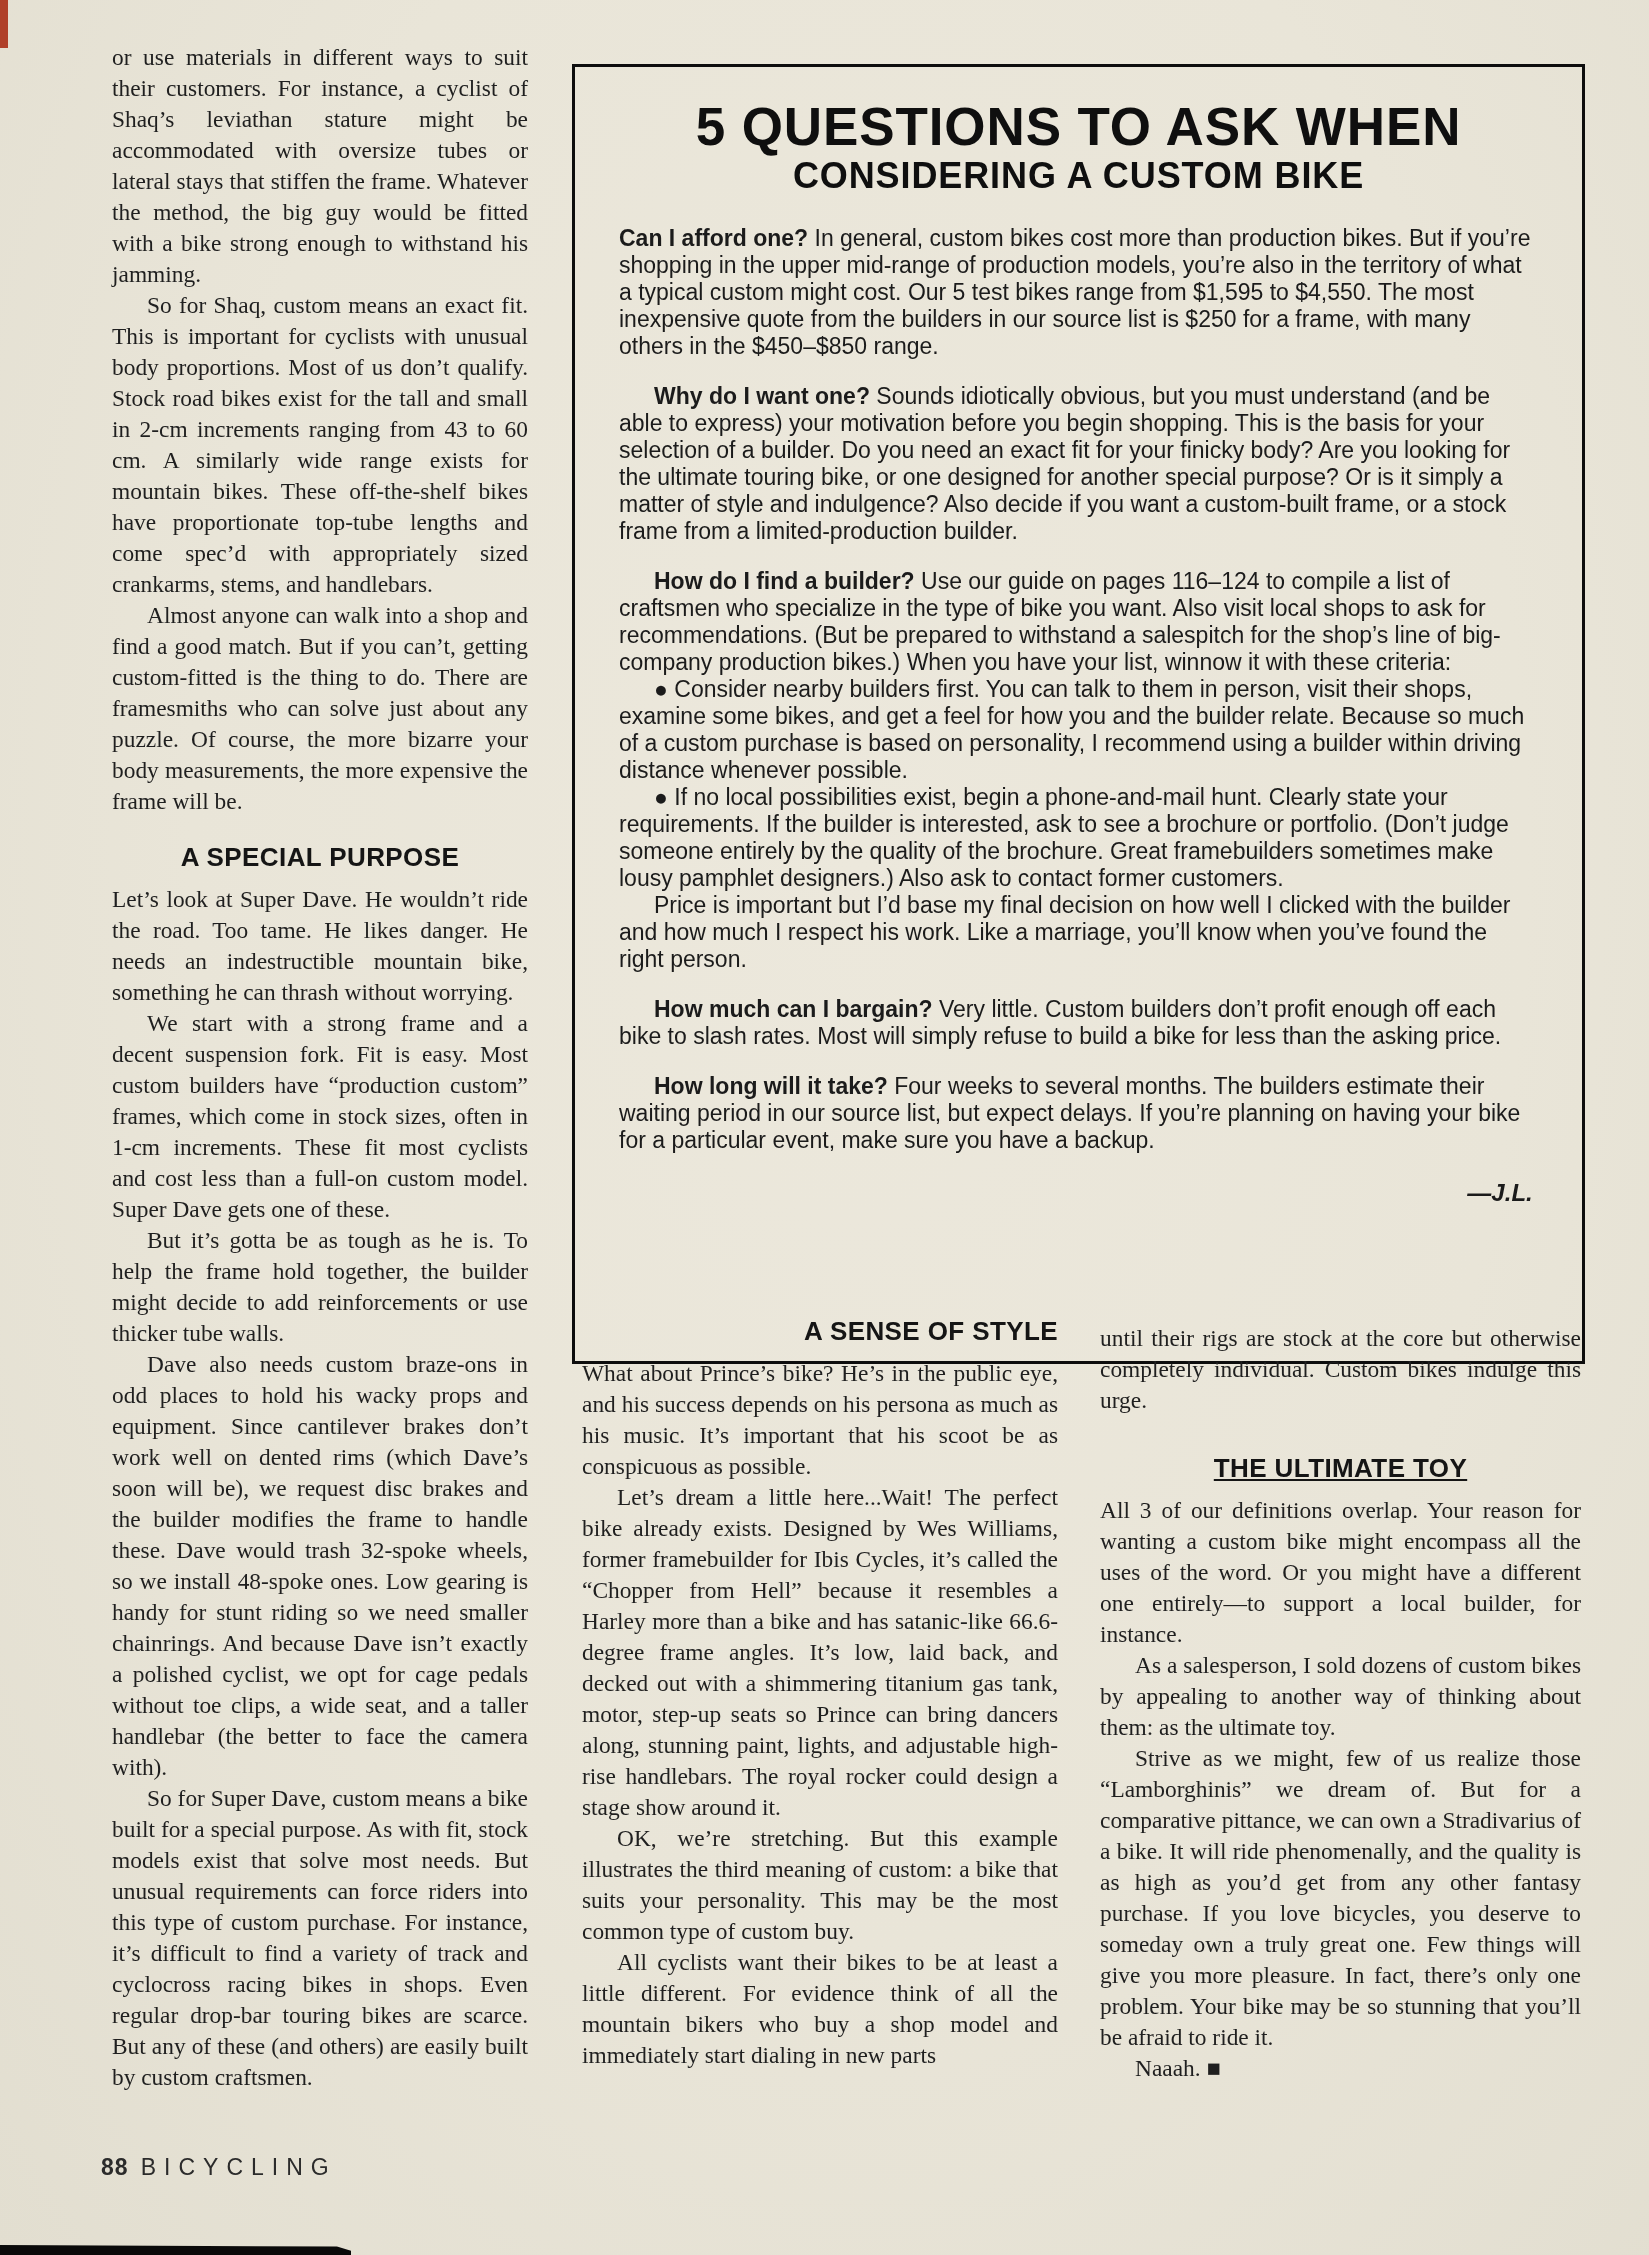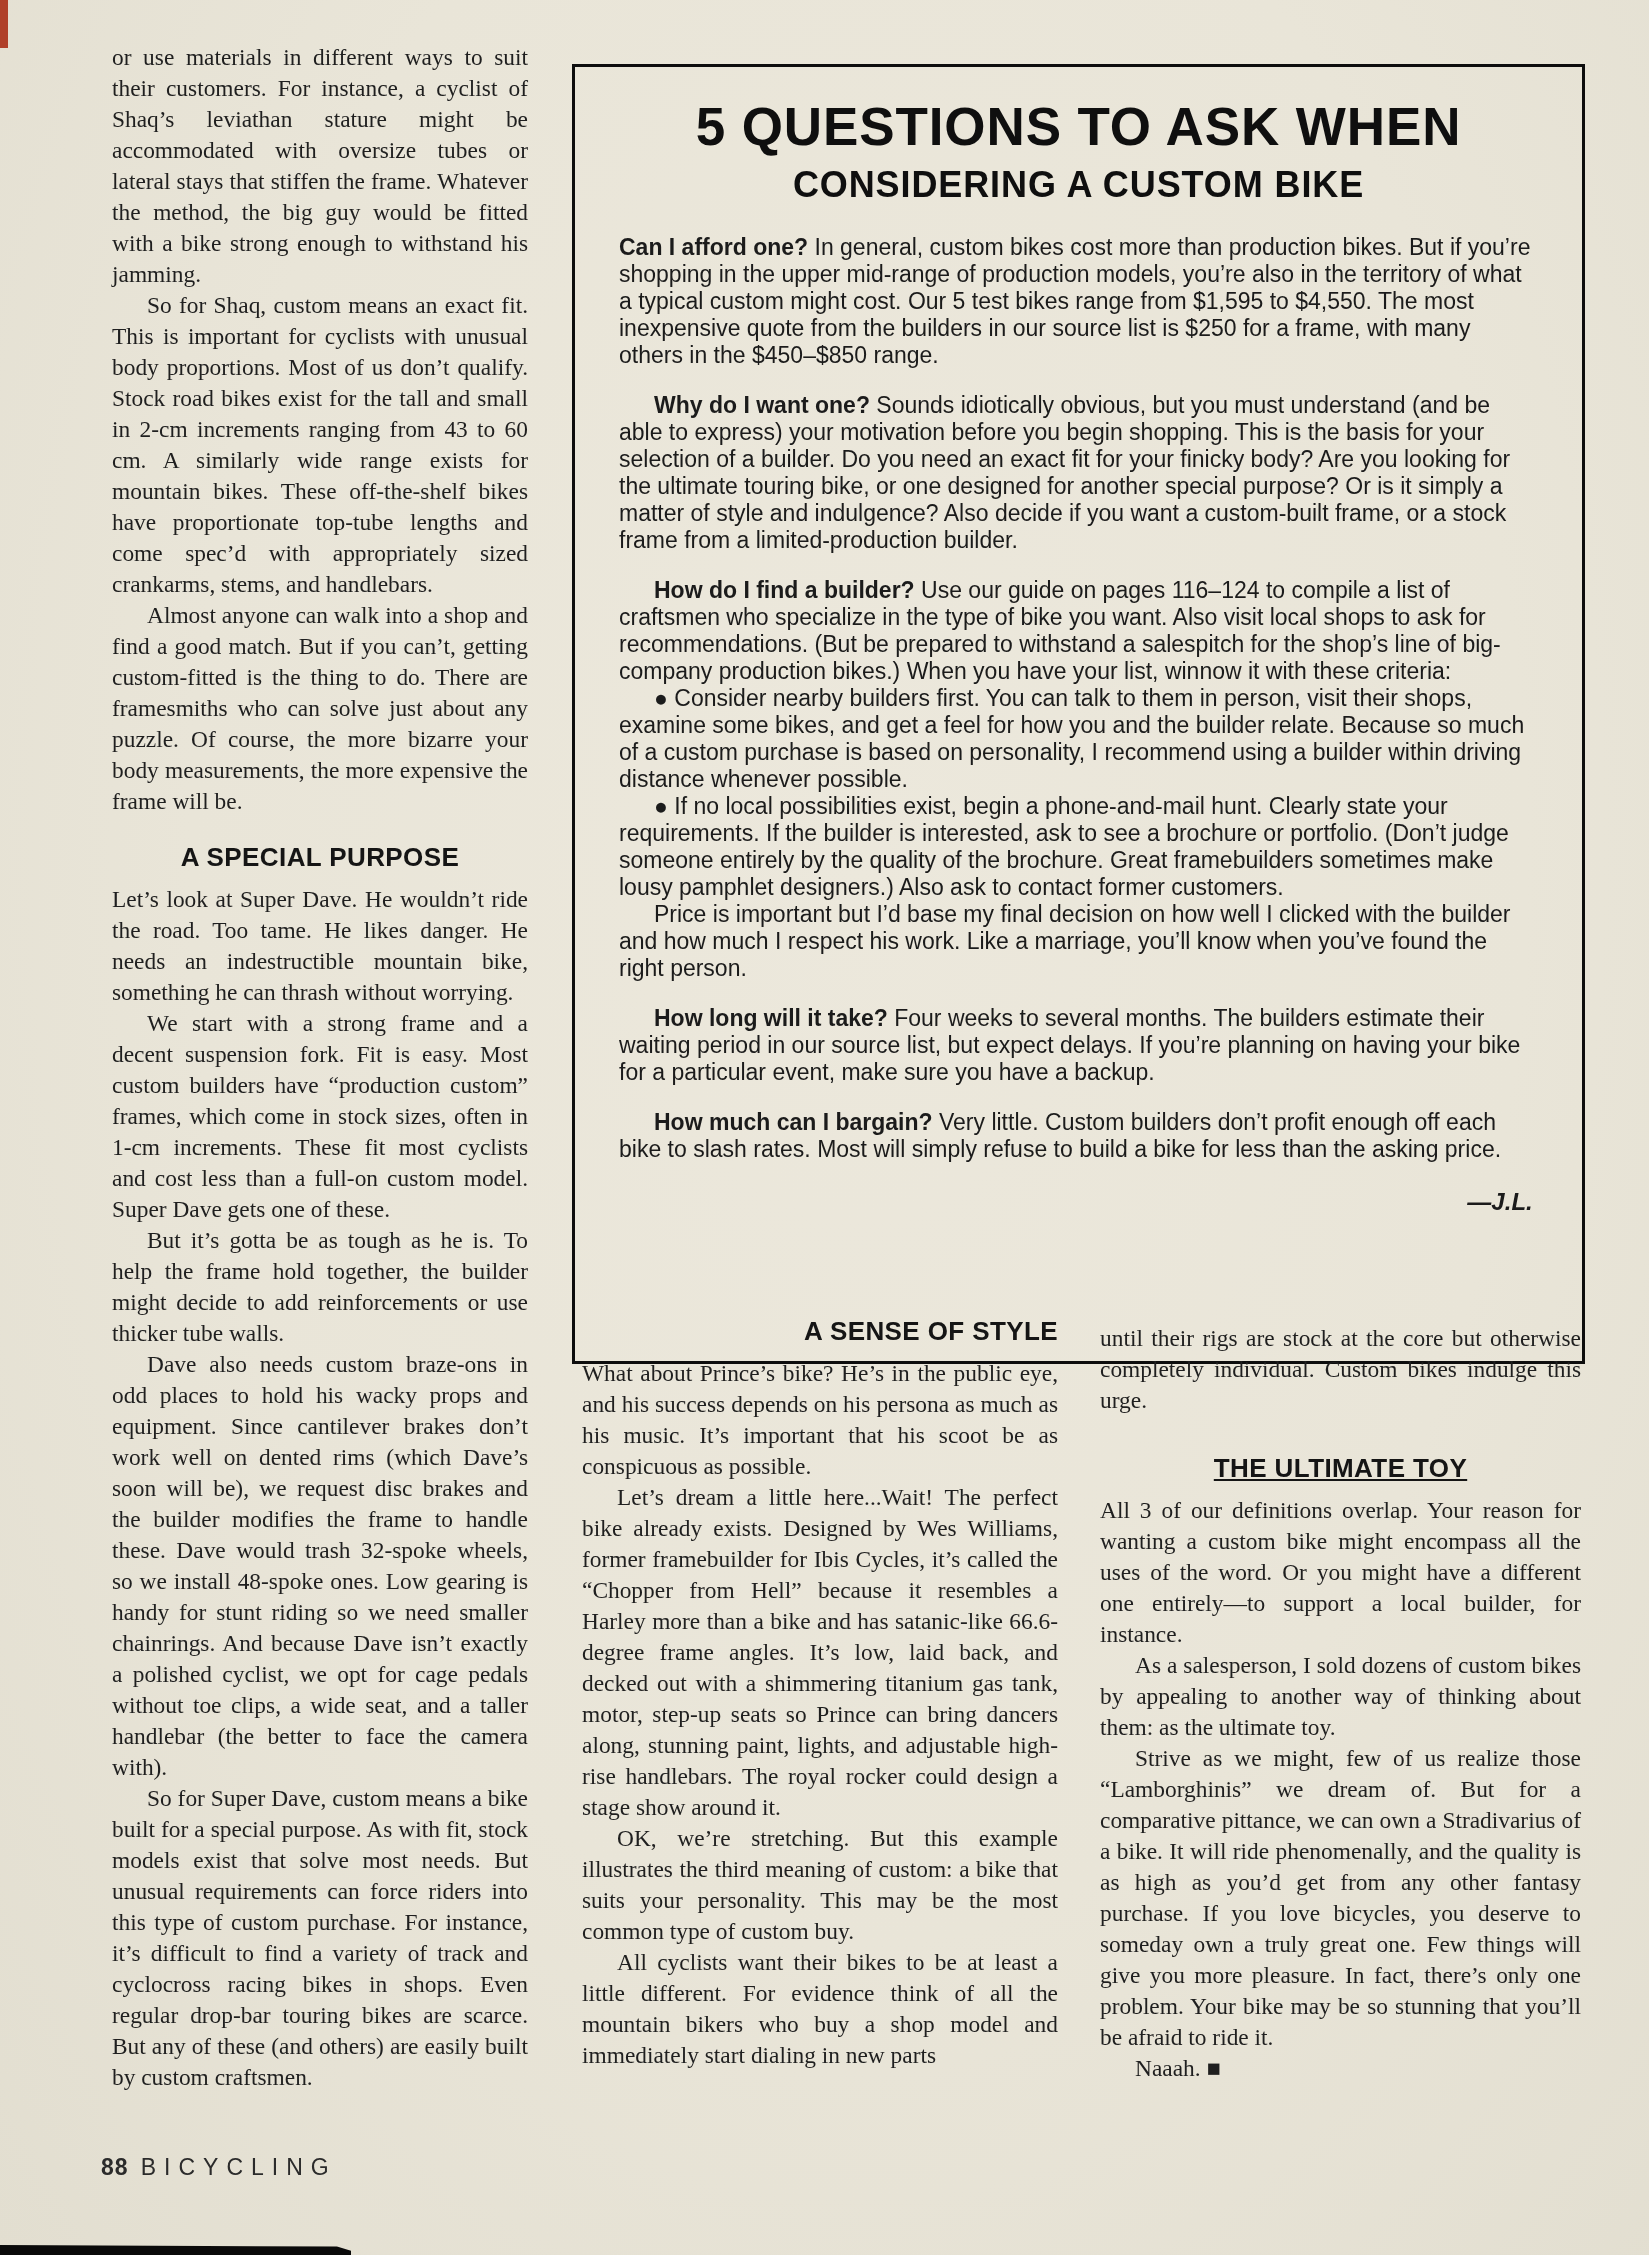--- a/index.html
+++ b/index.html
@@ -29,21 +29,21 @@
   .right-col .sec-heading{margin-top:37px;text-decoration:underline;}
 
   
   .qbox{
     position:absolute; left:572px; top:64px; width:1013px; height:1300px;
     box-sizing:border-box; border:3.5px solid var(--box-border);
     padding:32px 44px 0 44px; background:transparent;
     font-family:"Liberation Sans", sans-serif; color:#1b1b1b;
   }
   .qbox-title1{font-size:53px; font-weight:bold; text-align:center; letter-spacing:0.9px; line-height:1.05; color:#0f0f0f;}
-  .qbox-title2{font-size:36px; font-weight:bold; text-align:center; letter-spacing:0.9px; margin-top:9px; color:#0f0f0f;}
+  .qbox-title2{font-size:36px; font-weight:bold; text-align:center; letter-spacing:0.9px; margin-top:0; color:#0f0f0f;}
   .qbox-body{margin-top:28px; font-size:23px; line-height:27px; text-align:left;}
   .qbox-body p{margin:0;}
   .qbox-body p.q{margin-top:23px;}
   .qbox-body p.q:first-child{margin-top:0;}
   .qbox-body p.qindent{text-indent:35px;}
   .qbox-body p.bullet{text-indent:35px;}
   .qbox-body p.plain-indent{text-indent:35px;}
   .qbox-body b{font-weight:bold;}
   .qbox-byline{margin-top:25px; text-align:right; font-weight:bold; font-style:italic; font-size:24px; padding-right:5.3px;}
 
@@ -86,22 +86,22 @@
   <div class="qbox">
     <div class="qbox-title1">5 QUESTIONS TO ASK WHEN</div>
     <div class="qbox-title2">CONSIDERING A CUSTOM BIKE</div>
     <div class="qbox-body">
         <p class="q"><b>Can I afford one? </b>In general, custom bikes cost more than production bikes. But if you’re shopping in the upper mid-range of production models, you’re also in the territory of what a typical custom might cost. Our 5 test bikes range from $1,595 to $4,550. The most inexpensive quote from the builders in our source list is $250 for a frame, with many others in the $450–$850 range.</p>
         <p class="q qindent"><b>Why do I want one? </b>Sounds idiotically obvious, but you must understand (and be able to express) your motivation before you begin shopping. This is the basis for your selection of a builder. Do you need an exact fit for your finicky body? Are you looking for the ultimate touring bike, or one designed for another special purpose? Or is it simply a matter of style and indulgence? Also decide if you want a custom-built frame, or a stock frame from a limited-production builder.</p>
         <p class="q qindent"><b>How do I find a builder? </b>Use our guide on pages 116–124 to compile a list of craftsmen who specialize in the type of bike you want. Also visit local shops to ask for recommendations. (But be prepared to withstand a salespitch for the shop’s line of big-company production bikes.) When you have your list, winnow it with these criteria:</p>
         <p class="bullet"><span>● </span>Consider nearby builders first. You can talk to them in person, visit their shops, examine some bikes, and get a feel for how you and the builder relate. Because so much of a custom purchase is based on personality, I recommend using a builder within driving distance whenever possible.</p>
         <p class="bullet"><span>● </span>If no local possibilities exist, begin a phone-and-mail hunt. Clearly state your requirements. If the builder is interested, ask to see a brochure or portfolio. (Don’t judge someone entirely by the quality of the brochure. Great framebuilders sometimes make lousy pamphlet designers.) Also ask to contact former customers.</p>
         <p class="plain-indent">Price is important but I’d base my final decision on how well I clicked with the builder and how much I respect his work. Like a marriage, you’ll know when you’ve found the right person.</p>
+        <p class="q qindent"><b>How much can I bargain? </b>Very little. Custom builders don’t profit enough off each bike to slash rates. Most will simply refuse to build a bike for less than the asking price.</p>
         <p class="q qindent"><b>How long will it take? </b>Four weeks to several months. The builders estimate their waiting period in our source list, but expect delays. If you’re planning on having your bike for a particular event, make sure you have a backup.</p>
-        <p class="q qindent"><b>How much can I bargain? </b>Very little. Custom builders don’t profit enough off each bike to slash rates. Most will simply refuse to build a bike for less than the asking price.</p>
       </div>
     <div class="qbox-byline">—J.L.</div>
   </div>
 
   <div class="col mid-col">
       <div class="sec-heading">A SENSE OF STYLE</div>
       <p>What about Prince’s bike? He’s in the public eye, and his success depends on his persona as much as his music. It’s important that his scoot be as conspicuous as possible.</p>
       <p class="indent">Let’s dream a little here...Wait! The perfect bike already exists. Designed by Wes Williams, former framebuilder for Ibis Cycles, it’s called the “Chopper from Hell” because it resembles a Harley more than a bike and has satanic-like 66.6-degree frame angles. It’s low, laid back, and decked out with a shimmering titanium gas tank, motor, step-up seats so Prince can bring dancers along, stunning paint, lights, and adjustable high-rise handlebars. The royal rocker could design a stage show around it.</p>
       <p class="indent">OK, we’re stretching. But this example illustrates the third meaning of custom: a bike that suits your personality. This may be the most common type of custom buy.</p>
       <p class="indent">All cyclists want their bikes to be at least a little different. For evidence think of all the mountain bikers who buy a shop model and immediately start dialing in new parts</p>

